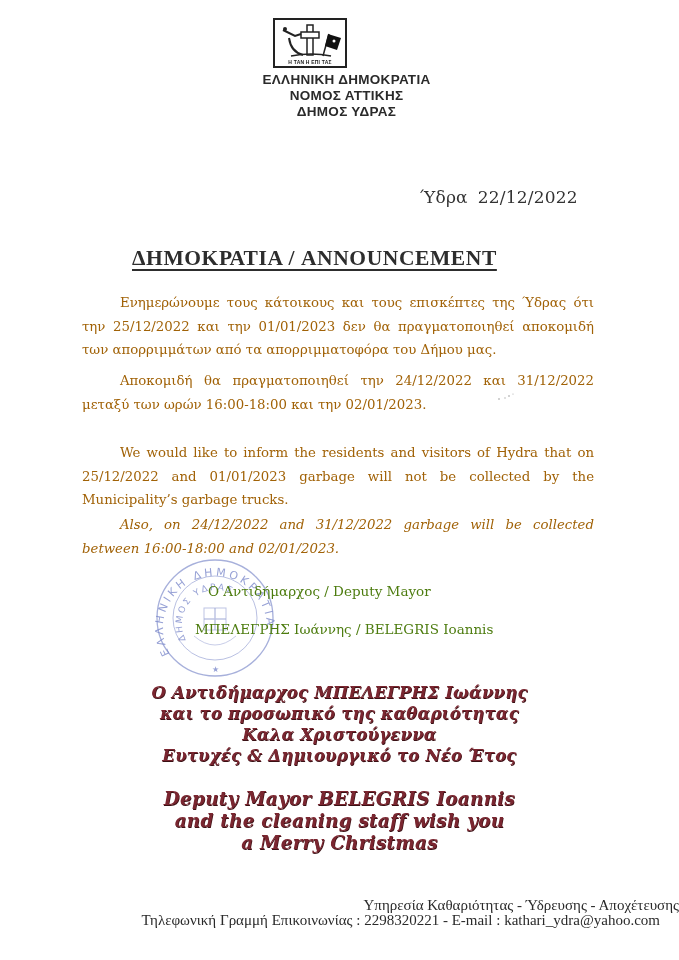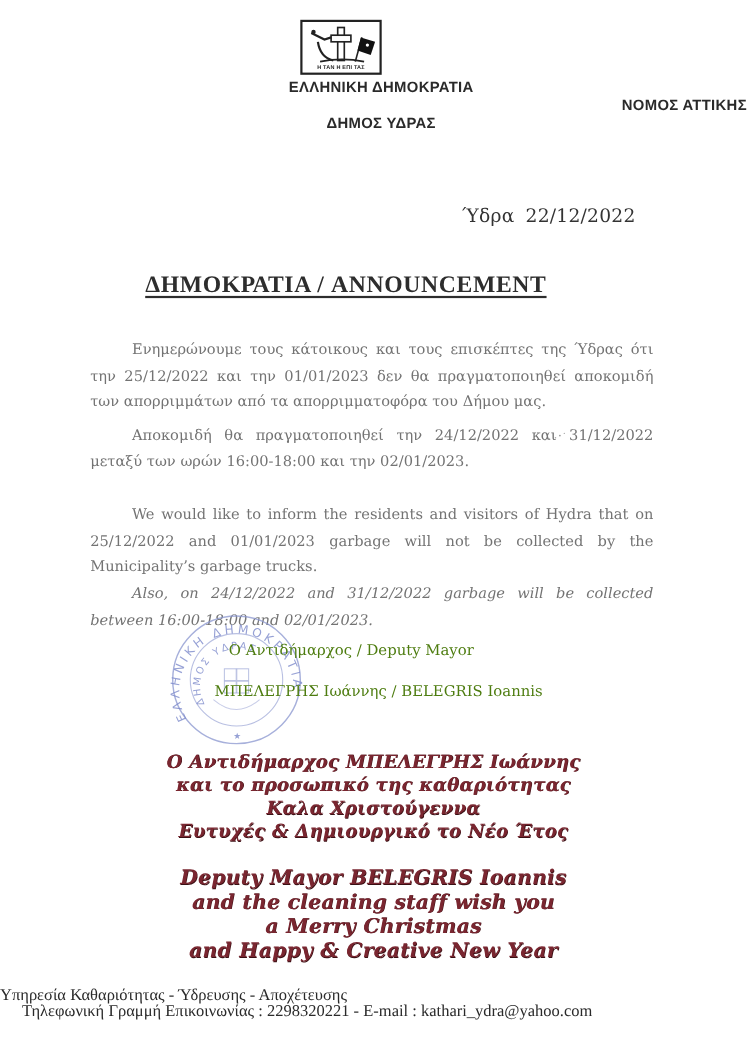--- a/index.html
+++ b/index.html
@@ -6,29 +6,29 @@
   body { width: 679px; height: 960px; position: relative; overflow: hidden; font-family: "DejaVu Serif", serif; color: #2b2b2b; }
   .abs { position: absolute; }
 
   
   #emblem { left: 273px; top: 18px; width: 74px; height: 50px; border: 2px solid #222; box-sizing: border-box; background: #fff; }
   #emblem svg { position: absolute; left: 2px; top: 2px; }
   #emblem-motto { position: absolute; left: 0; right: 0; bottom: 1px; text-align: center; font-family: "Liberation Sans", sans-serif; font-size: 5px; font-weight: bold; color: #222; letter-spacing: 0.2px; }
 
   .hdr-line { left: 0; width: 679px; text-align: center; padding-left: 14px; box-sizing: border-box; font-family: "Liberation Sans", sans-serif; font-weight: bold; font-size: 13.5px; color: #2a2a2a; letter-spacing: 0.3px; }
   #hdr-1 { top: 72px; }
-  #hdr-2 { top: 88px; text-align: right; }
+  #hdr-2 { top: 88px; }
   #hdr-3 { top: 104px; }
 
   #date-line { left: 420px; top: 187px; font-family: "DejaVu Serif", serif; font-size: 17px; color: #333; letter-spacing: 0.2px; }
   #date-line .place { margin-right: 10px; }
 
   #title { left: 132px; top: 246px; font-family: "Liberation Serif", serif; font-weight: bold; font-size: 21.5px; color: #2d2d2d; text-decoration: underline; text-decoration-thickness: 2px; text-underline-offset: 4px; letter-spacing: 0.6px; }
 
-  .para { left: 82px; width: 512px; font-family: "DejaVu Serif", serif; font-size: 13.3px; line-height: 23.5px; color: #737373; text-align: justify; margin-top: 16px; }
+  .para { left: 82px; width: 512px; font-family: "DejaVu Serif", serif; font-size: 13.3px; line-height: 23.5px; color: #a16207; text-align: justify; }
   .para .indent { display: inline-block; width: 38px; }
   #gr-p1 { top: 291px; }
   #gr-p2 { top: 369px; }
   #en-p1 { top: 441px; }
   #en-p2 { top: 513px; font-style: italic; }
 
   #specks { left: 495px; top: 392px; width: 24px; height: 10px; }
 
   
   #stamp { left: 148px; top: 558px; width: 134px; height: 120px; }
@@ -36,21 +36,21 @@
   .sig { font-family: "DejaVu Serif", serif; font-size: 13.5px; color: #4d7c0f; }
   #sig-title { left: 208px; top: 583px; }
   #sig-name { left: 195px; top: 621px; }
 
   .greet { left: 0; width: 679px; text-align: center; font-family: "DejaVu Serif", serif; font-style: italic; font-weight: bold; color: #7a2630; text-shadow: 0.5px 0.5px 0 #3a1014; letter-spacing: 0.2px; }
   .greet-gr { font-size: 16.5px; line-height: 21px; }
   .greet-en { font-size: 18.5px; line-height: 22px; text-align: center; }
   #greet-gr { top: 682px; }
   #greet-en { top: 788px; }
 
-  .footer { left: 0; width: 679px; text-align: left; font-family: "Liberation Serif", serif; font-size: 15px; color: #2a2a2a; }
+  .footer { left: 0; width: 679px; text-align: right; font-family: "Liberation Serif", serif; font-size: 15px; color: #2a2a2a; }
   #footer-1 { top: 897px; padding-left: 0; }
   #footer-2 { top: 912px; left: 20px; width: 640px; }
 </style>
 </head>
 <body>
 
 <div id="emblem" class="abs">
   <svg width="70" height="40" viewBox="0 0 70 40">
 
     <rect x="30" y="3" width="6" height="30" fill="#fff" stroke="#222" stroke-width="1.5"></rect>
@@ -118,21 +118,20 @@
   <div>Ο Αντιδήμαρχος ΜΠΕΛΕΓΡΗΣ Ιωάννης</div>
   <div>και το προσωπικό της καθαριότητας</div>
   <div>Καλα Χριστούγεννα</div>
   <div>Ευτυχές &amp; Δημιουργικό το Νέο Έτος</div>
 </div>
 
 <div id="greet-en" class="abs greet greet-en">
   <div>Deputy Mayor BELEGRIS Ioannis</div>
   <div>and the cleaning staff wish you</div>
   <div>a Merry Christmas</div>
-  <div>and Happy &amp; Creative New Year</div>
 </div>
 
 <div id="footer-1" class="abs footer">Υπηρεσία Καθαριότητας - Ύδρευσης - Αποχέτευσης</div>
 <div id="footer-2" class="abs footer">
   <span>Τηλεφωνική Γραμμή Επικοινωνίας :</span>
   <span>2298320221</span>
   <span>-</span>
   <span>E-mail :</span>
   <span>kathari_ydra@yahoo.com</span>
 </div>

